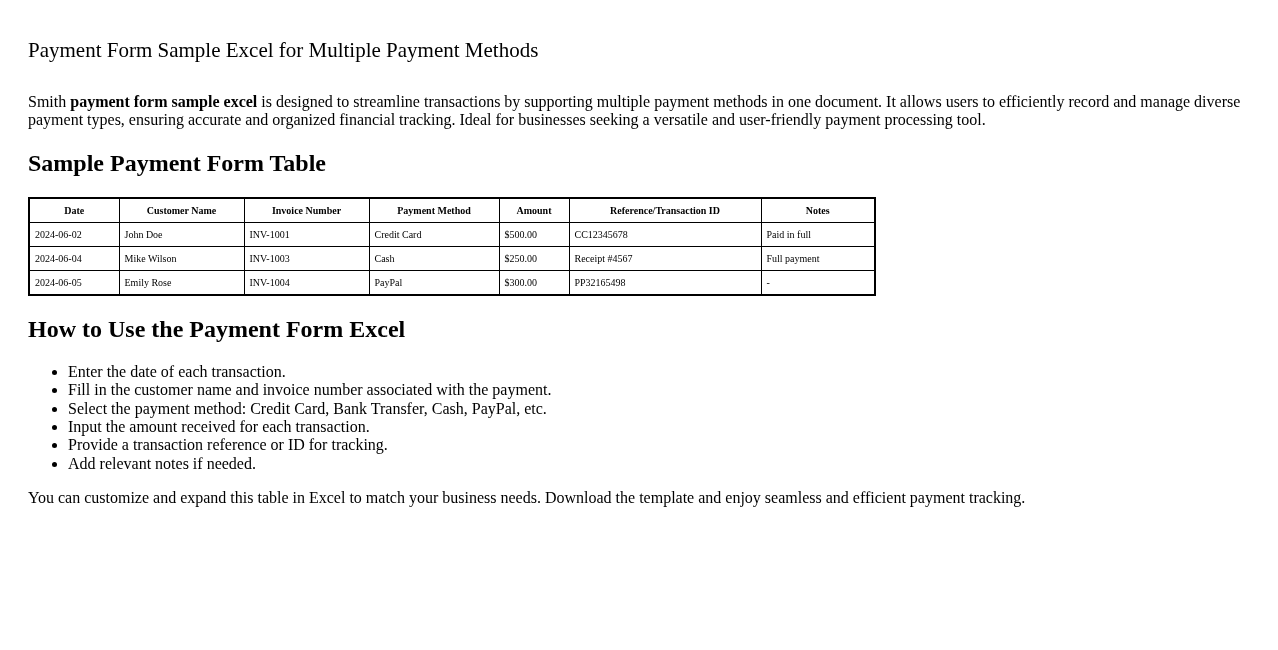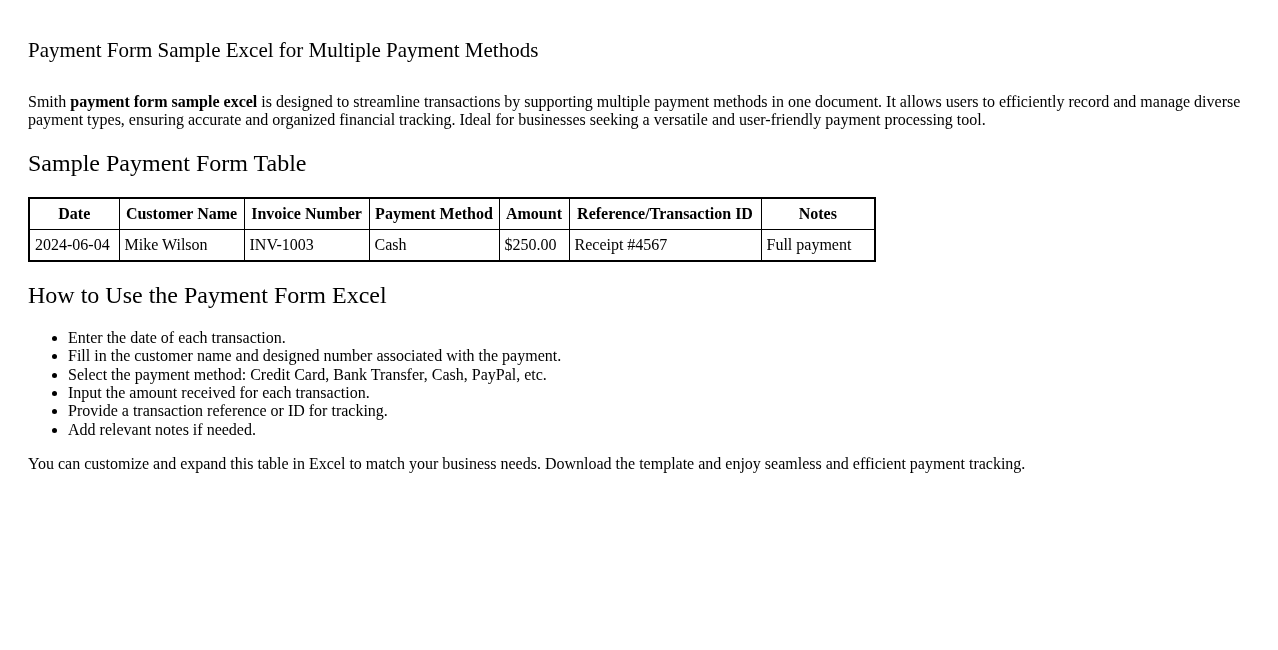--- a/index.html
+++ b/index.html
@@ -16,35 +16,35 @@
     font-size: 16px;
     overflow: hidden;
   }
   h1 {
     font-size: 21px;
     font-weight: normal;
     margin: 30px 0;
   }
   h2 {
     font-size: 24px;
-    font-weight: normal;
+    font-weight: bold;
     margin: 20px 0;
   }
   p {
     margin: 16px 0;
     line-height: 1.15;
   }
   table {
     border-collapse: collapse;
     border: 2px solid #000000;
   }
   th, td {
     border: 1px solid #000000;
     padding: 6px 5px;
-    font-size: 16px;
+    font-size: 10px;
     vertical-align: middle;
   }
   th { font-weight: bold; text-align: center; }
   td { text-align: left; }
   col.c-date    { width: 90px; }
   col.c-cust    { width: 125px; }
   col.c-inv     { width: 125px; }
   col.c-method  { width: 130px; }
   col.c-amount  { width: 70px; }
   col.c-ref     { width: 192px; }
@@ -81,35 +81,53 @@
       <th>Customer Name</th>
       <th>Invoice Number</th>
       <th>Payment Method</th>
       <th>Amount</th>
       <th>Reference/Transaction ID</th>
       <th>Notes</th>
     </tr>
   </thead>
   <tbody>
     <tr>
+      <td>2024-06-02</td>
+      <td>John Doe</td>
+      <td>INV-1001</td>
+      <td>Credit Card</td>
+      <td>$500.00</td>
+      <td>CC12345678</td>
+      <td>Paid in full</td>
+    </tr>
+    <tr>
       <td>2024-06-04</td>
       <td>Mike Wilson</td>
       <td>INV-1003</td>
       <td>Cash</td>
       <td>$250.00</td>
       <td>Receipt #4567</td>
       <td>Full payment</td>
     </tr>
+    <tr>
+      <td>2024-06-05</td>
+      <td>Emily Rose</td>
+      <td>INV-1004</td>
+      <td>PayPal</td>
+      <td>$300.00</td>
+      <td>PP32165498</td>
+      <td>-</td>
+    </tr>
   </tbody>
 </table>
 
 <h2>How to Use the Payment Form Excel</h2>
 
 <ul>
   <li>Enter the date of each transaction.</li>
-  <li>Fill in the customer name and designed number associated with the payment.</li>
+  <li>Fill in the customer name and invoice number associated with the payment.</li>
   <li>Select the payment method: Credit Card, Bank Transfer, Cash, PayPal, etc.</li>
   <li>Input the amount received for each transaction.</li>
   <li>Provide a transaction reference or ID for tracking.</li>
   <li>Add relevant notes if needed.</li>
 </ul>
 
 <p>You can customize and expand this table in Excel to match your business needs. Download the template and enjoy seamless and efficient payment tracking.</p>
 
 </body></html>

